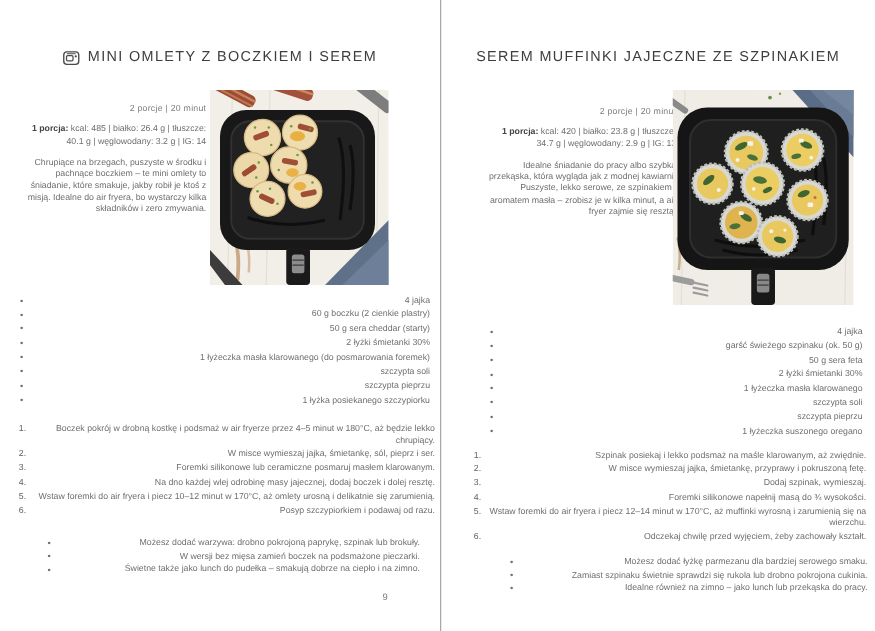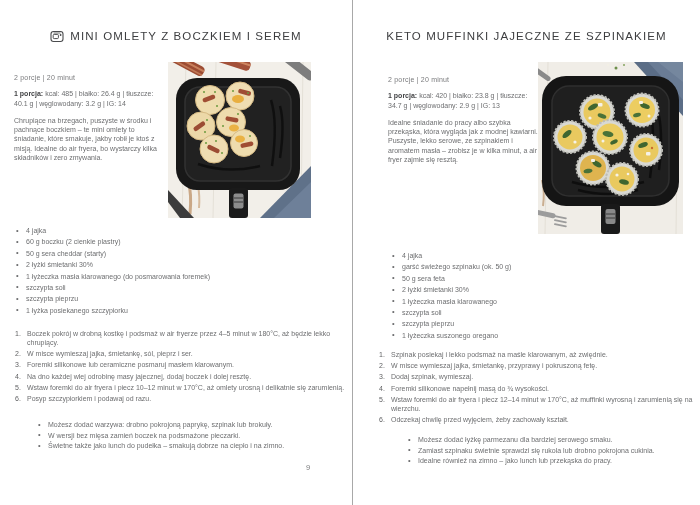--- a/index.html
+++ b/index.html
@@ -1,20 +1,20 @@
 <!DOCTYPE html>
 <html lang="pl"><head>
 <meta charset="utf-8">
 <style>
   * { margin: 0; padding: 0; box-sizing: border-box; }
   html,body { background: #ffffff; }
   body { font-family: "Liberation Sans", sans-serif; color: #6d6e70; }
   .spread { position: relative; width: 700px; height: 505px; background: #fff; overflow: hidden; }
   .divider { position: absolute; left: 352px; top: 0; width: 1px; height: 505px; background: #a8a8a8; }
-  .page { position: absolute; top: 0; height: 392px; }
+  .page { position: absolute; top: 10px; height: 392px; text-align: right; }
   .page-left  { left: 0; width: 352px; }
   .page-right { left: 353px; width: 347px; }
 
   .title-row { position: absolute; top: 28px; left: 0; right: 0; height: 16px;
                display: flex; justify-content: center; align-items: center; gap: 6px; }
   .title { font-size: 11.5px; font-weight: 400; letter-spacing: 1.1px; color: #3d3e40; white-space: nowrap; }
   .title-icon svg { display: block; }
 
   .intro { position: absolute; }
   .meta   { font-size: 7px; color: #7a7b7d; letter-spacing: .2px; margin-bottom: 8px; }
@@ -166,21 +166,21 @@
     </ul>
 
     <div class="page-num" style="left:306px; top:463px;">9</div>
   </div>
 
   <div class="divider"></div>
 
   <div class="page page-right">
 
     <div class="title-row">
-      <h1 class="title">KETO MUFFINKI JAJECZNE ZE SZPINAKIEM</h1>
+      <h1 class="title">SEREM MUFFINKI JAJECZNE ZE SZPINAKIEM</h1>
     </div>
 
     <div class="intro" style="left:35px; top:76px; width:153px;">
       <p class="meta">2 porcje | 20 minut</p>
       <p class="macros"><b>1 porcja:</b> <span>kcal: 420 | białko: 23.8 g | tłuszcze: 34.7 g | węglowodany: 2.9 g | IG: 13</span></p>
       <p class="desc">Idealne śniadanie do pracy albo szybka przekąska, która wygląda jak z modnej kawiarni. Puszyste, lekko serowe, ze szpinakiem i aromatem masła – zrobisz je w kilka minut, a air fryer zajmie się resztą.</p>
     </div>
 
     <div class="photo" style="left:185px; top:62px; width:145px; height:172px;">
       <svg width="145" height="172" viewBox="0 0 145 172">

